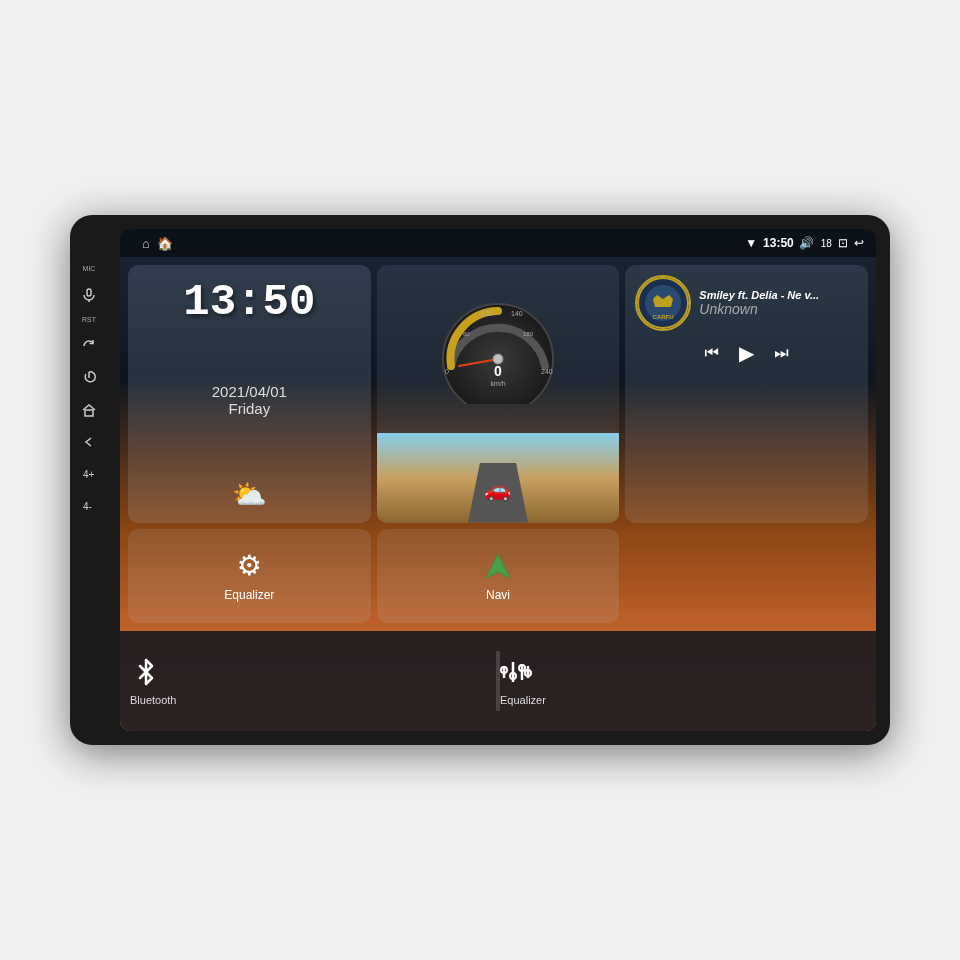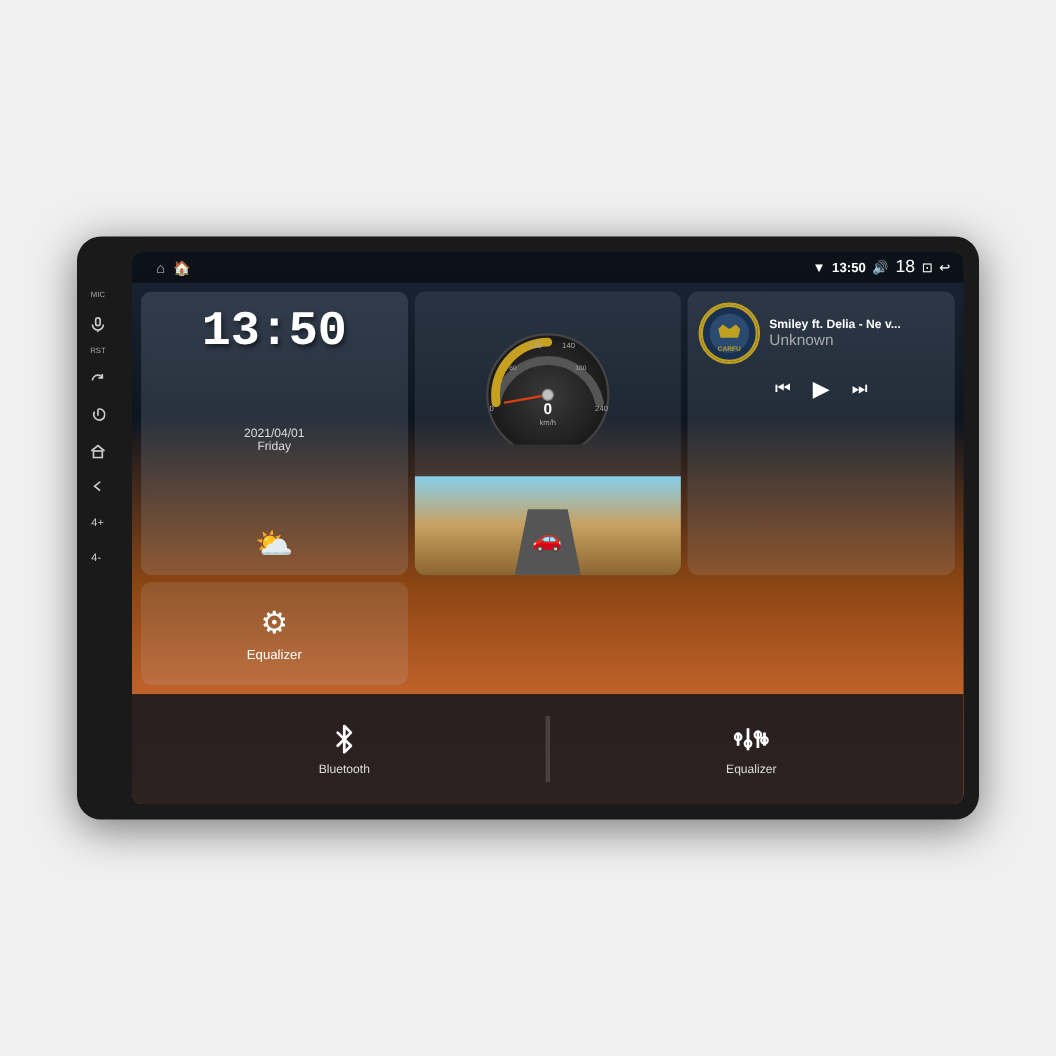--- a/index.html
+++ b/index.html
@@ -131,21 +131,21 @@
     .clock-time {
       font-size: 44px;
       font-weight: bold;
       color: #fff;
       text-shadow: 2px 2px 4px rgba(0,0,0,0.5);
       font-family: 'Courier New', monospace;
     }
 
     .clock-date {
       color: #ddd;
-      font-size: 11px;
+      font-size: 15px;
       text-align: center;
     }
 
     .weather-icon {
       color: #f0c040;
       font-size: 28px;
       margin-top: 4px;
     }
 
     
@@ -238,20 +238,21 @@
       align-items: center;
       justify-content: center;
       font-size: 9px;
       color: #c0a020;
       font-weight: bold;
     }
 
     .music-info {
       flex: 1;
       min-width: 0;
+      font-style: italic;
     }
 
     .music-title {
       color: #fff;
       font-size: 11px;
       font-weight: bold;
       white-space: nowrap;
       overflow: hidden;
       text-overflow: ellipsis;
     }
@@ -311,21 +312,20 @@
       background: rgba(15,20,30,0.85);
       display: flex;
       align-items: center;
       justify-content: space-around;
       padding: 0 10px;
     }
 
     .bottom-btn {
       display: flex;
       flex-direction: column;
-      align-items: center;
       gap: 6px;
       cursor: pointer;
       flex: 1;
     }
 
     .bottom-btn-label {
       color: #ddd;
       font-size: 11px;
     }
 
@@ -413,21 +413,21 @@
 
     <div class="status-bar">
       <div class="top-nav left-icons">
         <span class="top-nav-icon">⌂</span>
         <span class="top-nav-icon">🏠</span>
       </div>
       <div class="status-right">
         <span style="color:#fff; font-size:12px;">▼</span>
         <span class="status-time">13:50</span>
         <span style="color:#fff; font-size:12px;">🔊</span>
-        <span style="color:#fff; font-size:16px;">18</span>
+        <span style="color:#fff; font-size:10px;">18</span>
         <span style="color:#fff; font-size:12px;">⊡</span>
         <span style="color:#fff; font-size:12px;">↩</span>
       </div>
     </div>
 
     <div class="main-content">
 
       <div class="clock-widget">
         <div class="clock-time">13:50</div>
         <div class="clock-date">
@@ -497,20 +497,26 @@
           <span class="ctrl-btn ctrl-play">▶</span>
           <span class="ctrl-btn">⏭</span>
         </div>
       </div>
 
       <div class="settings-widget">
         <span class="widget-icon">⚙</span>
         <span class="widget-label">Equalizer</span>
       </div>
 
+      <div class="navi-widget">
+        <svg width="32" height="32" viewBox="0 0 32 32">
+          <path d="M16 4 L28 28 L16 22 L4 28 Z" fill="#4a9f4a" stroke="#3a8f3a" stroke-width="1"></path>
+        </svg>
+        <span class="widget-label">Navi</span>
+      </div>
 
     </div>
 
     <div class="bottom-bar">
 
       <div class="bottom-btn">
         <svg class="svg-icon" viewBox="0 0 32 32">
           <path d="M10 10 L22 22 L16 28 L16 4 L22 10 L10 22" fill="none" stroke="white" stroke-width="2.5" stroke-linecap="round" stroke-linejoin="round"></path>
         </svg>
         <span class="bottom-btn-label">Bluetooth</span>

